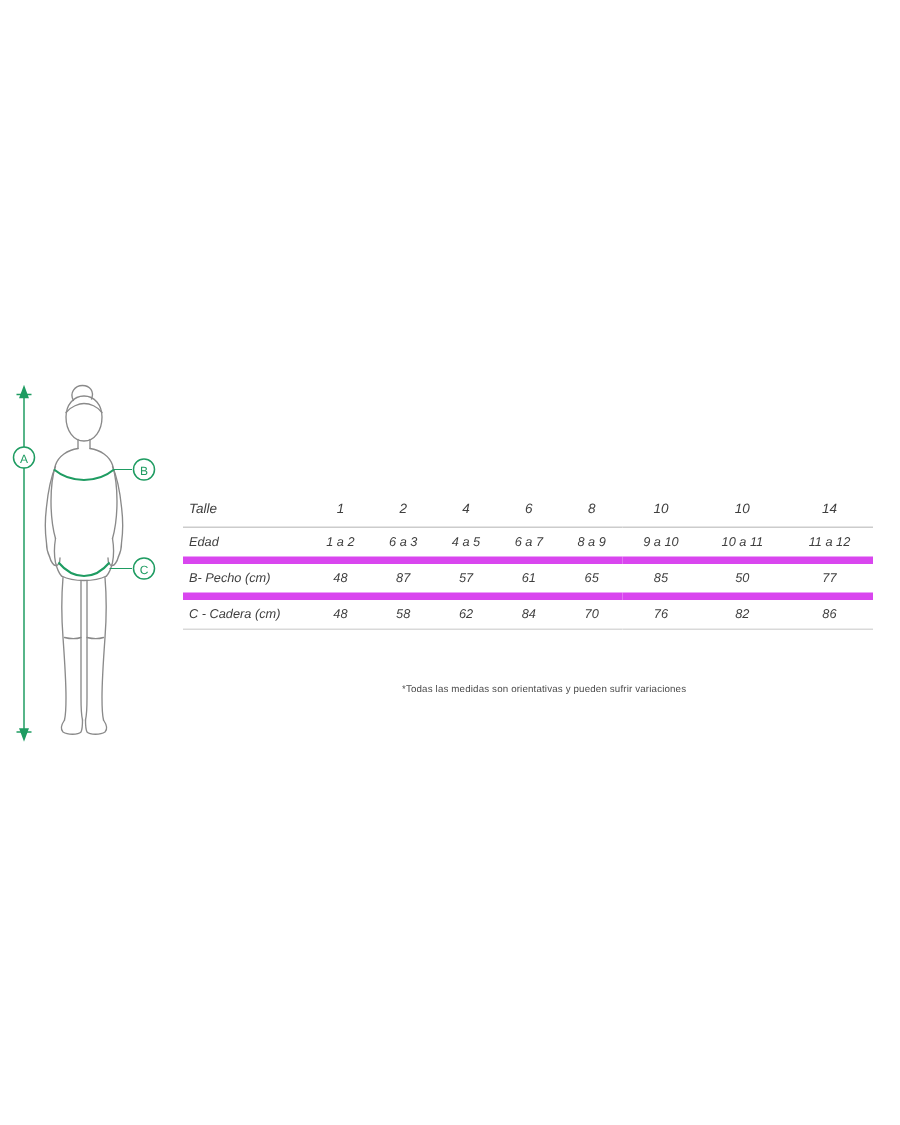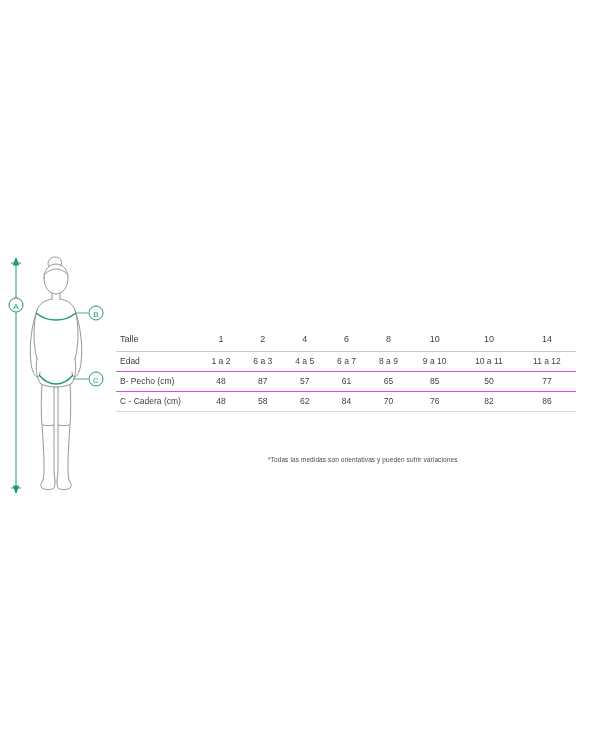--- a/index.html
+++ b/index.html
@@ -34,36 +34,37 @@
   }
   .figure-svg {
     position: absolute;
     left: 0;
     top: 0;
   }
 
   
   .table-wrap {
     position: absolute;
-    left: 116px;
+    left: 122px;
     top: 330px;
     width: 460px;
+    font-style: italic;
   }
   table.size-table {
     border-collapse: collapse;
     width: 460px;
     font-size: 8.5px;
     color: #3f3f3f;
   }
   table.size-table td,
   table.size-table th {
     padding: 4px 2px 5px 2px;
     font-weight: normal;
     text-align: center;
-    border-bottom: 1px solid #d946ef;
+    border-bottom: 5px solid #d946ef;
     white-space: nowrap;
   }
   table.size-table tr.header-row td,
   table.size-table tr.header-row th {
     border-bottom: 1px solid #cccccc;
     padding-bottom: 7px;
   }
   table.size-table tr:last-child td {
     border-bottom: 1px solid #d9d9d9;
   }

